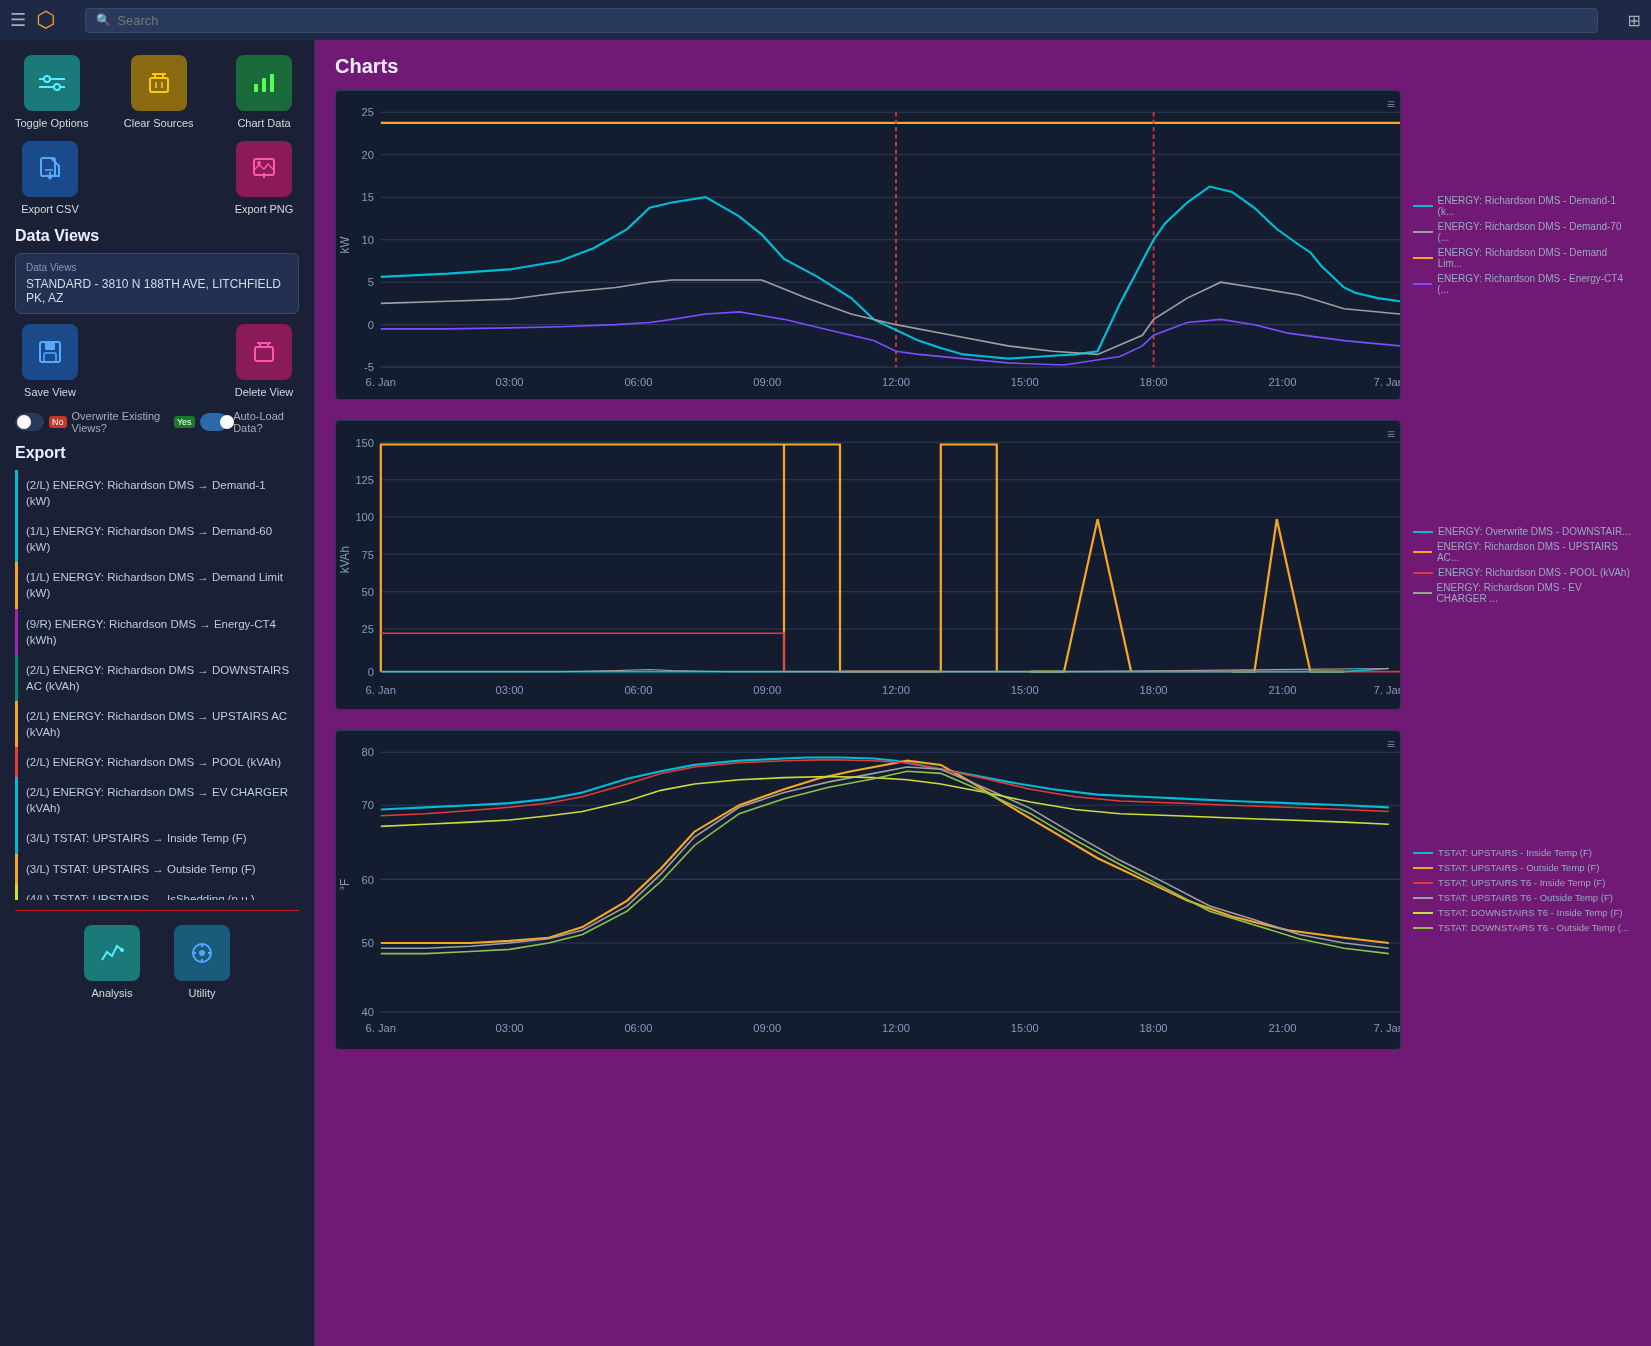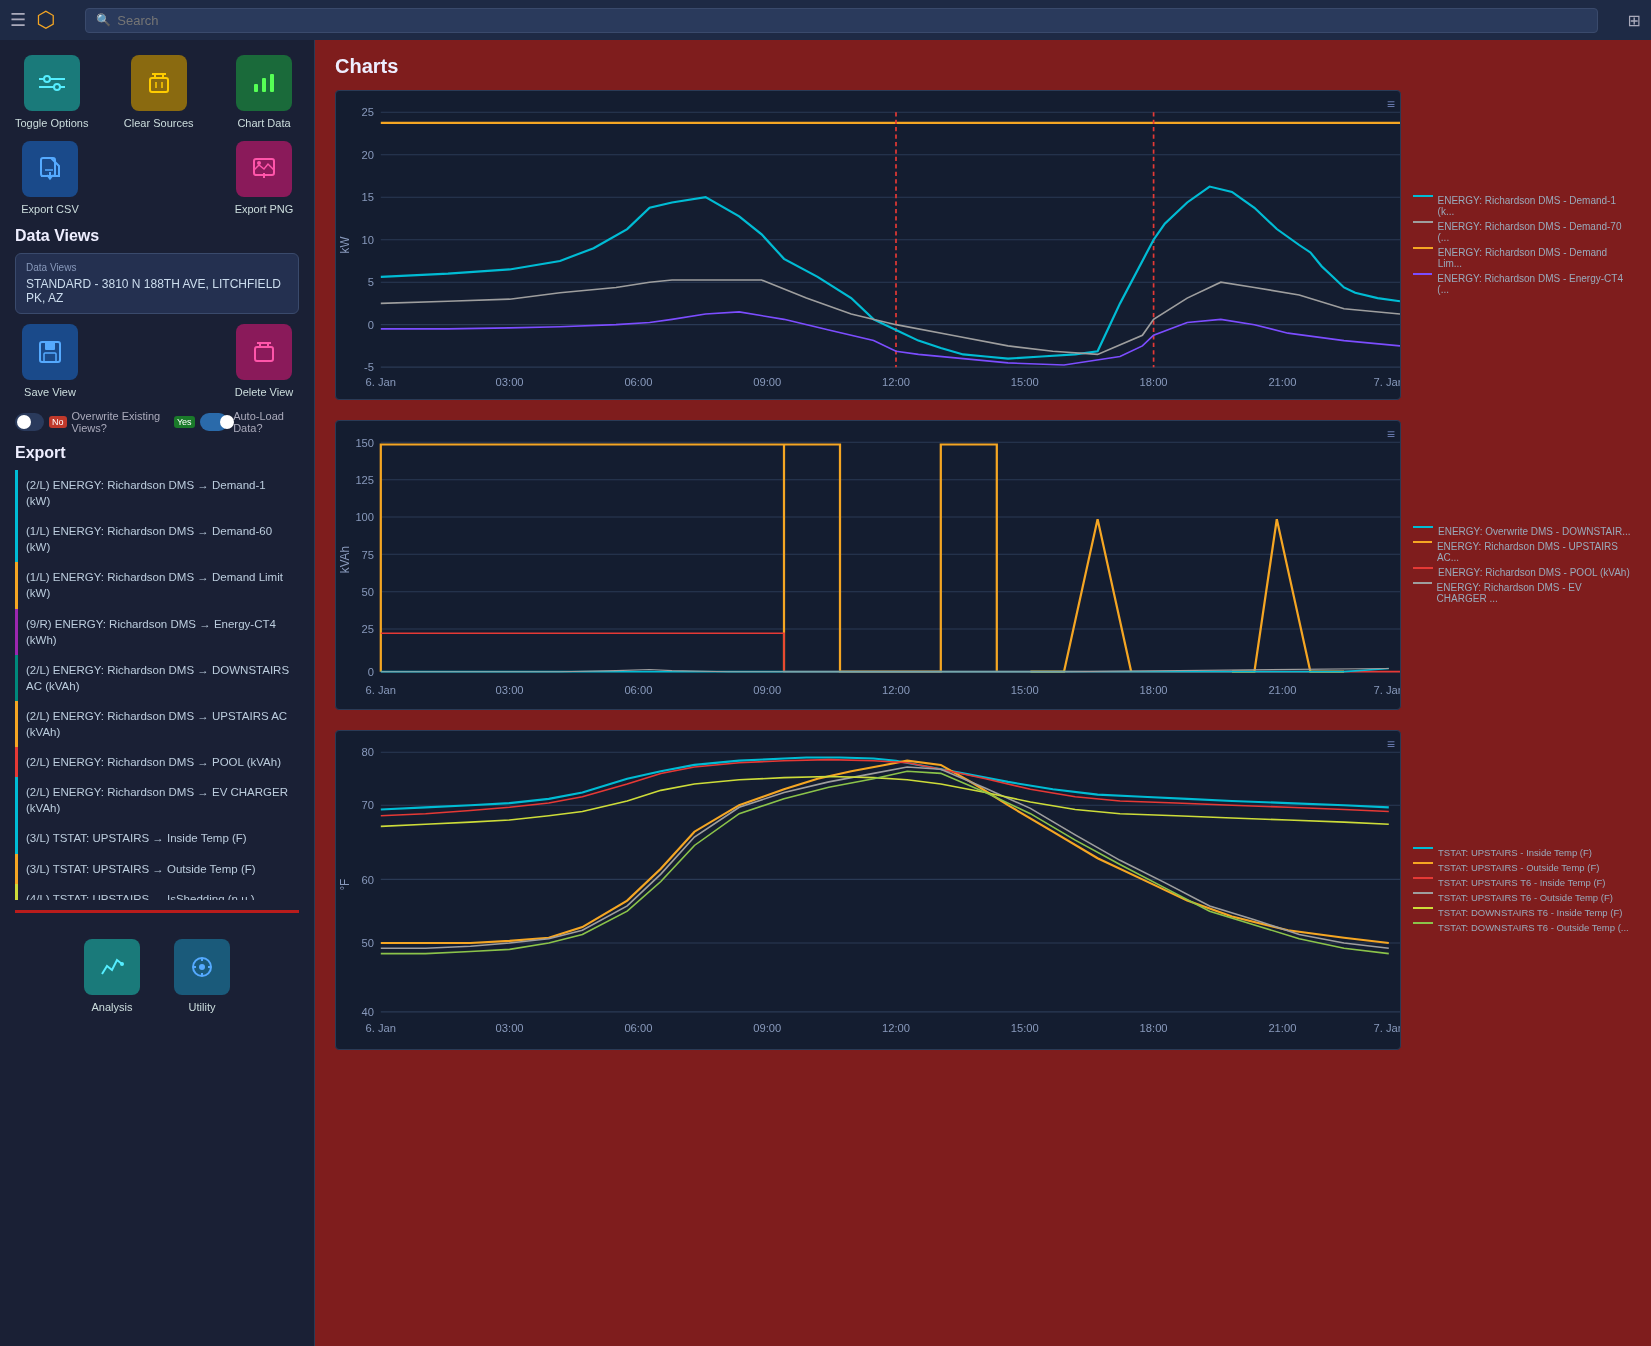--- a/index.html
+++ b/index.html
@@ -184,31 +184,31 @@
     .source-red { border-left-color: #e53935; }
     .source-purple { border-left-color: #9c27b0; }
     .source-teal { border-left-color: #00897b; }
     .source-lime { border-left-color: #cddc39; }
 
     
     .bottom-actions {
       display: flex;
       gap: 20px;
       justify-content: center;
-      padding: 26px 0 10px;
-      border-top: 3px solid #b91c1c;
+      padding: 14px 0 10px;
+      border-top: 1px solid #b91c1c;
       margin-top: 10px;
     }
 
     
     .main-content {
       flex: 1;
       padding: 15px 20px;
       overflow-y: auto;
-      background: #7f1d1d;
+      background: #701a75;
     }
     .charts-title {
       font-size: 20px;
       font-weight: 600;
       color: #eef;
       margin-bottom: 12px;
     }
 
     
     .chart-wrapper {
@@ -228,20 +228,21 @@
       padding-left: 12px;
       font-size: 10px;
       color: #9ab;
       display: flex;
       flex-direction: column;
       justify-content: center;
       gap: 4px;
     }
     .legend-item {
       display: flex;
+      align-items: center;
       gap: 5px;
     }
     .legend-line {
       width: 20px;
       height: 2px;
     }
     .chart-menu-btn {
       position: absolute;
       top: 5px;
       right: 5px;

